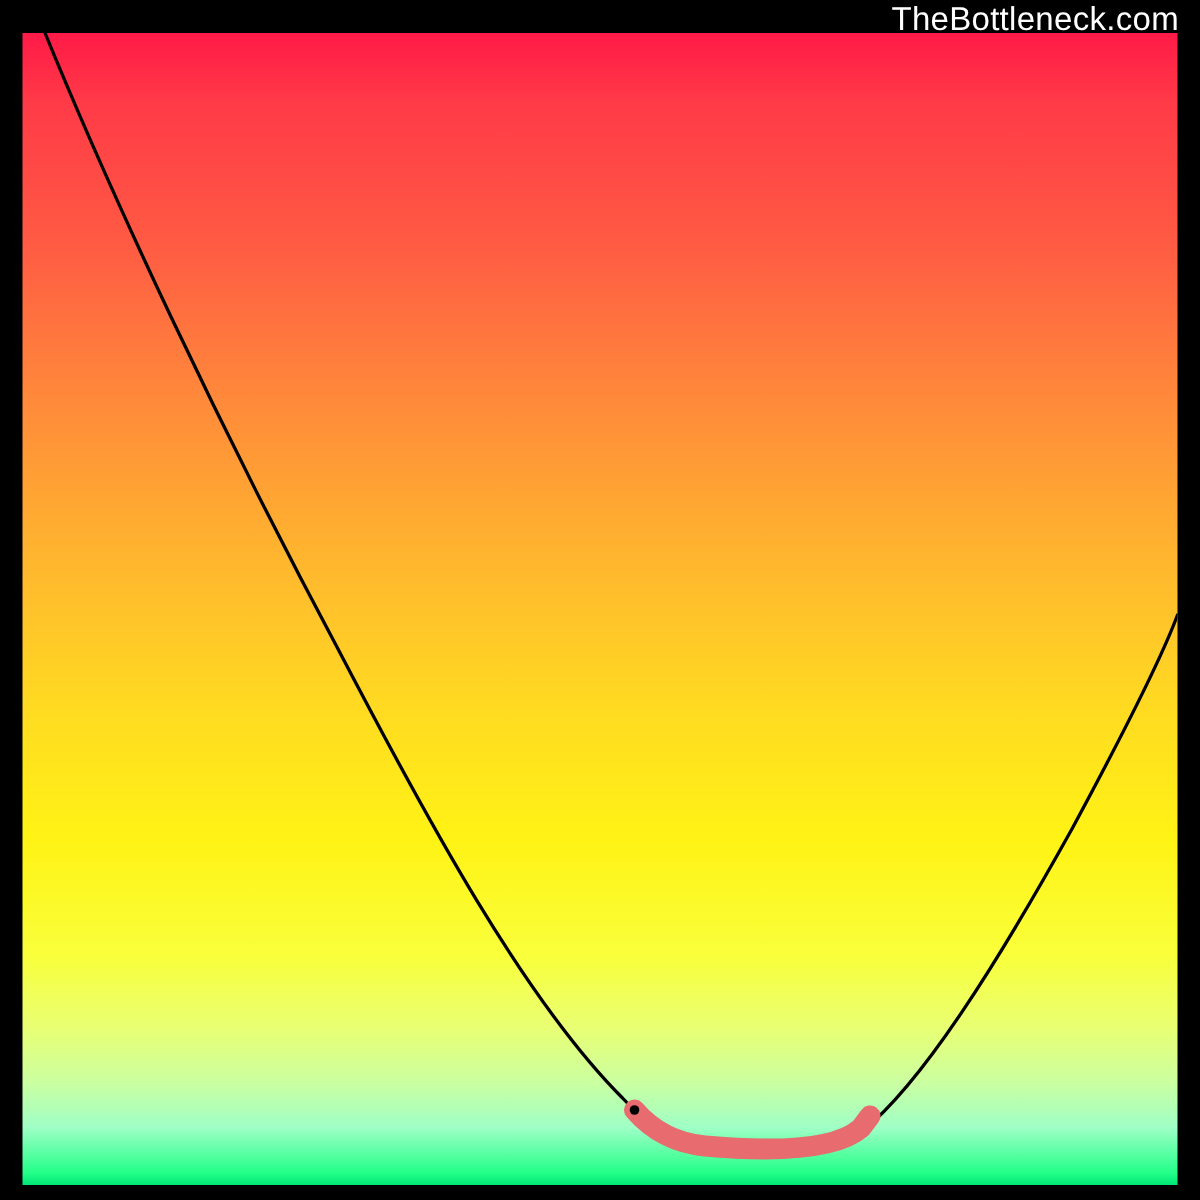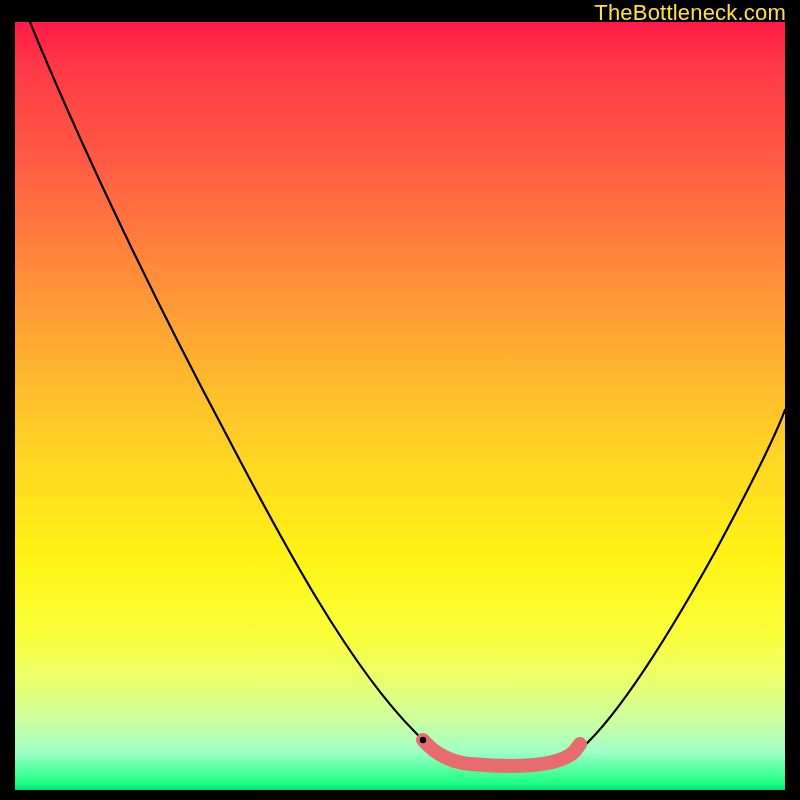--- a/index.html
+++ b/index.html
@@ -37,21 +37,21 @@
       #ccffa0 91%,
       #9fffc6 95%,
       #22ff88 99%,
       #00e676 100%
     );
   }
   .watermark {
     position: absolute;
     top: 0px;
     right: 14px;
-    color: #fde047;
+    color: #ffffff;
     font-size: 22px;
     font-weight: 500;
     letter-spacing: 0.2px;
   }
   svg.curve {
     position: absolute;
     left: 0;
     top: 0;
     width: 770px;
     height: 768px;

